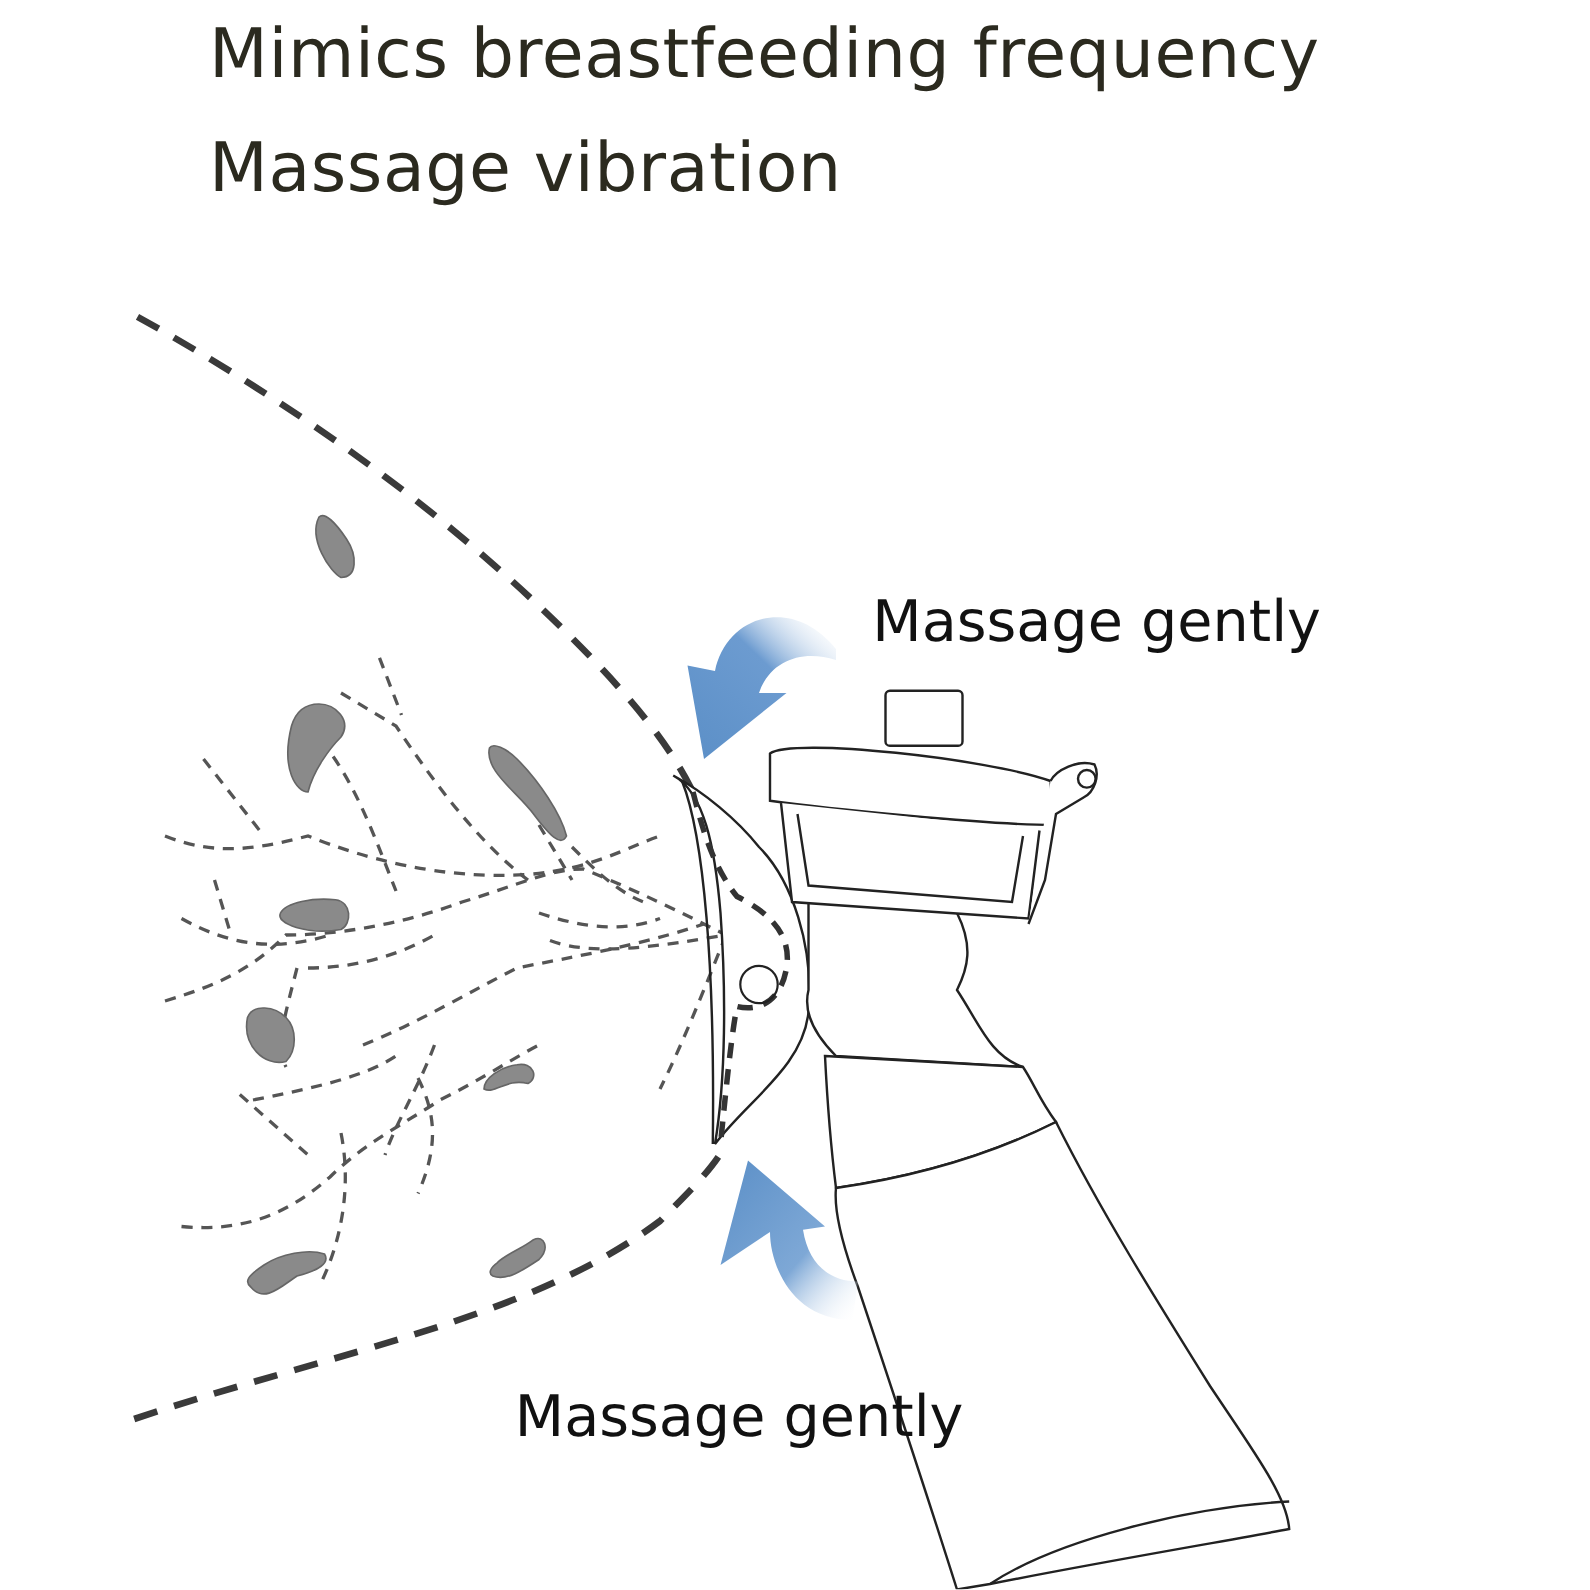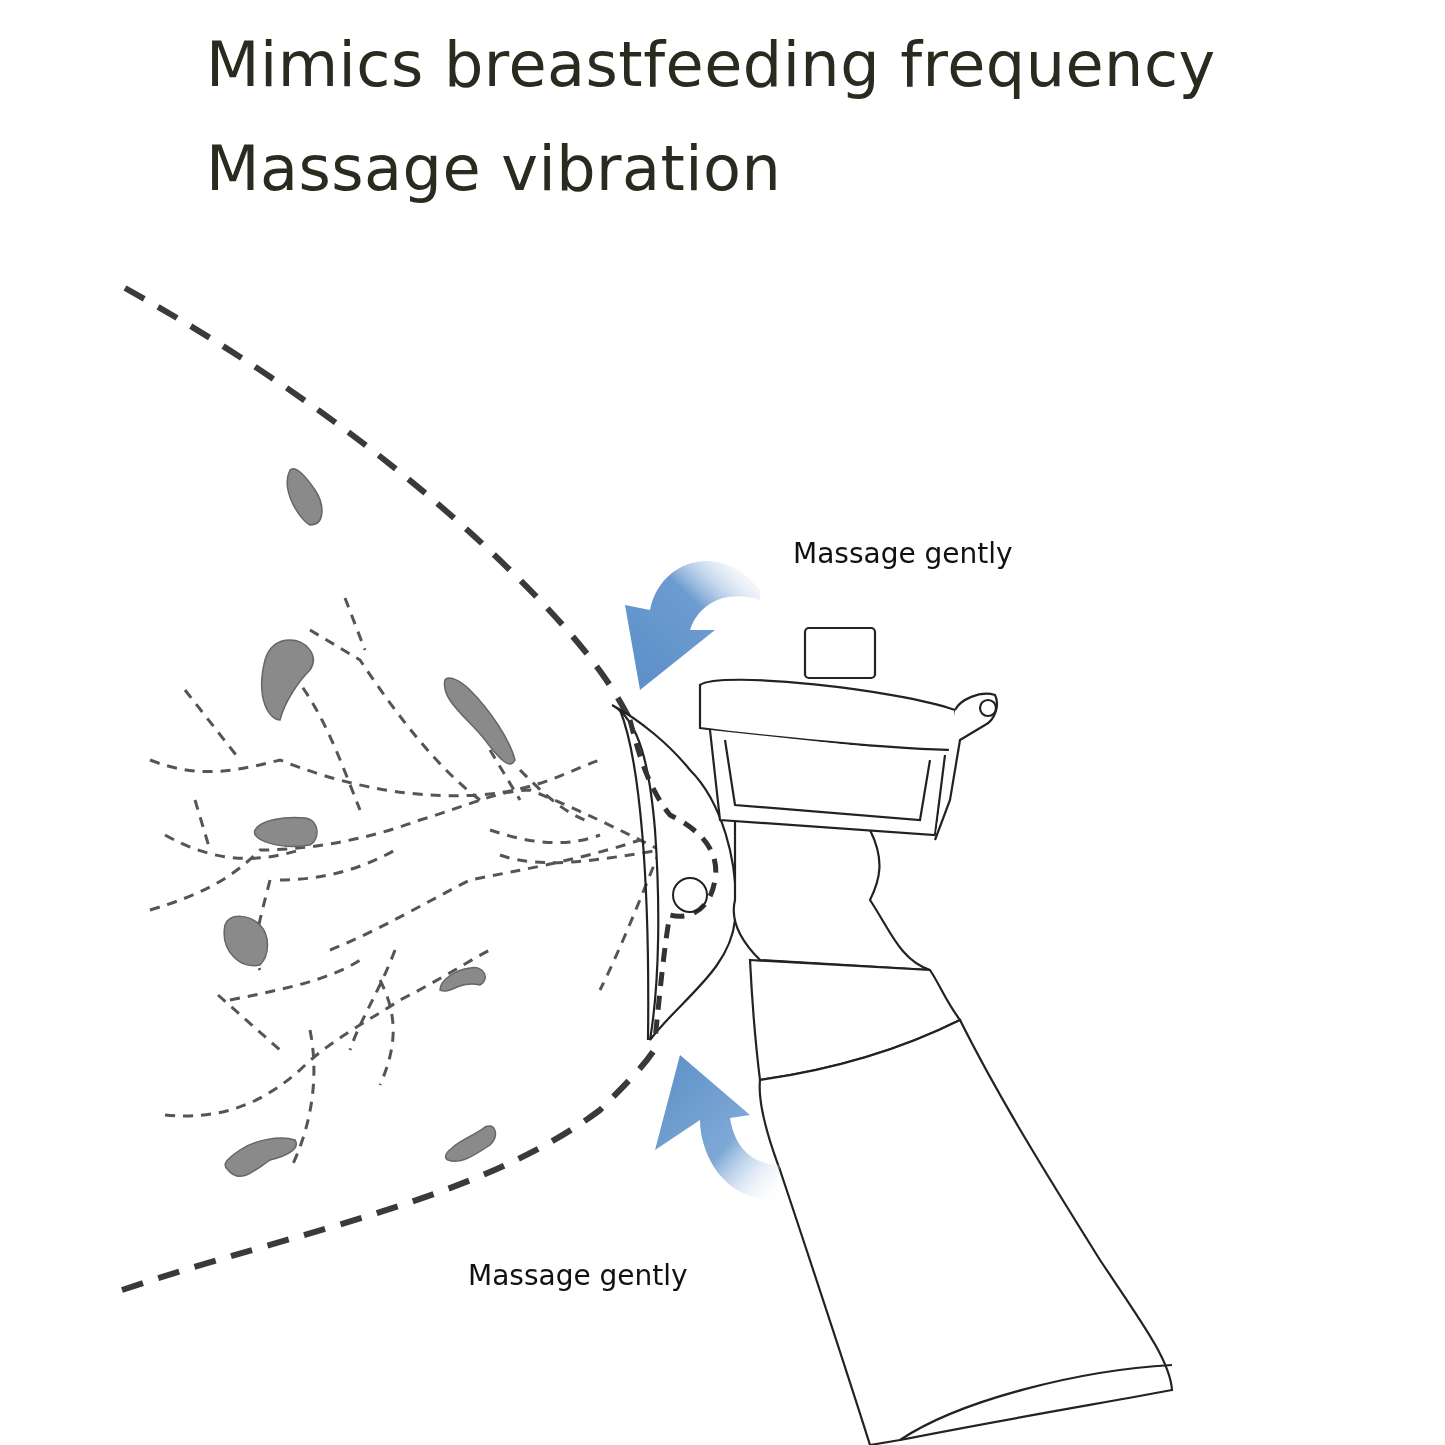--- a/index.html
+++ b/index.html
@@ -1,20 +1,20 @@
 <!DOCTYPE html>
 <html><head>
 <meta charset="utf-8">
 <style>
   html, body { margin:0; padding:0; background:#ffffff; }
   body { width:1445px; height:1445px; position:relative; overflow:hidden; font-family:"DejaVu Sans", sans-serif; }
-  .headline { position:absolute; left:206px; color:#2b2a1f; font-size:62px; font-weight:normal; letter-spacing:0.5px; white-space:nowrap; line-height:1;margin-top:16px; }
+  .headline { position:absolute; left:190px; color:#2b2a1f; font-size:62px; font-weight:normal; letter-spacing:0.5px; white-space:nowrap; line-height:1; }
   #h1 { top:18px; }
   #h2 { top:122px; }
-  .label { position:absolute; color:#111; font-size:28px; white-space:nowrap; line-height:1; }
+  .label { position:absolute; color:#111; font-size:52px; white-space:nowrap; line-height:1; }
   #lbl-top { left:793px; top:540px; }
   #lbl-bottom { left:468px; top:1262px; }
   svg#art { position:absolute; left:0; top:0; }
 </style>
 </head>
 <body>
 
 <div id="h1" class="headline">Mimics breastfeeding frequency</div>
 <div id="h2" class="headline">Massage vibration</div>
 

